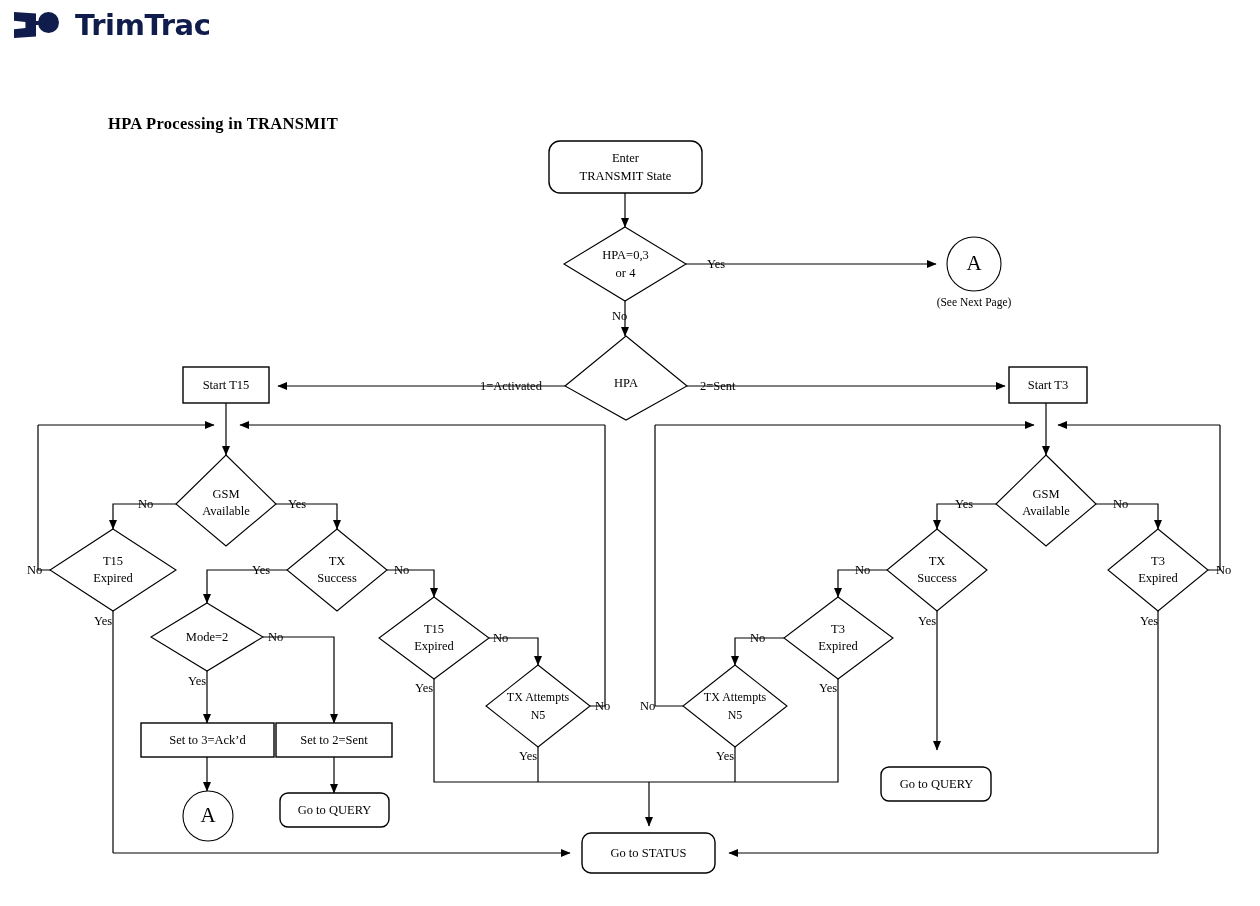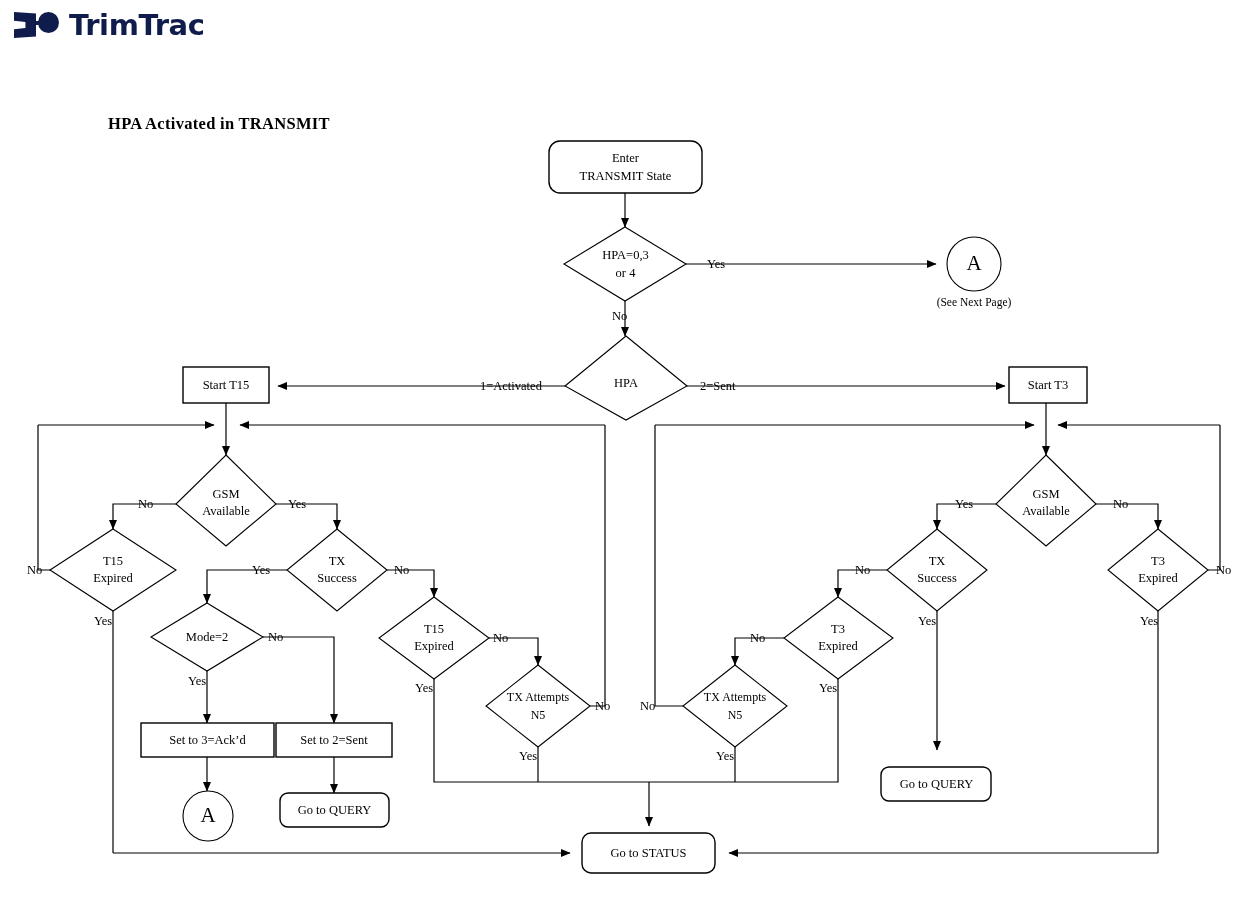--- a/index.html
+++ b/index.html
@@ -1,20 +1,20 @@
 <!DOCTYPE html>
 <html><head>
 <meta charset="utf-8">
 <style>
   html,body{margin:0;padding:0;background:#ffffff;}
   body{width:1260px;height:906px;font-family:"Liberation Serif",serif;color:#000;}
   #root{position:relative;width:1260px;height:906px;overflow:hidden;background:#fff;}
 
   
-  #logo{position:absolute;left:14px;top:10px;display:flex;align-items:center;gap:9px;}
+  #logo{position:absolute;left:14px;top:10px;display:flex;align-items:center;gap:15px;}
   #logo .mark{position:relative;width:46px;height:30px;}
   #logo .mark .flag{
     position:absolute;left:0;top:2px;width:22px;height:26px;background:#101c4c;
     clip-path:polygon(0 0,100% 6%,100% 94%,0 100%,0 66%,52% 62%,52% 38%,0 34%);
   }
   #logo .mark .dot{
     position:absolute;left:24px;top:2px;width:21px;height:21px;border-radius:50%;
     background:#101c4c;
   }
   #logo .mark .tick{
@@ -50,21 +50,21 @@
 
   <div id="logo">
     <span class="mark">
       <span class="flag"></span>
         <span class="tick"></span>
         <span class="dot"></span>
     </span>
     <span class="word">TrimTrac</span>
   </div>
 
-  <div id="chart-title">HPA Activated in TRANSMIT</div>
+  <div id="chart-title">HPA Processing in TRANSMIT</div>
 
   <svg id="flow" viewBox="0 0 1260 906">
     <defs>
       <marker id="ar" markerWidth="11" markerHeight="11" refX="9.4" refY="4.2" orient="auto" markerUnits="userSpaceOnUse">
         <path d="M0.4,0.2 L10,4.2 L0.4,8.2 z" fill="#000"></path>
       </marker>
       <marker id="arOpen" markerWidth="11" markerHeight="11" refX="9.4" refY="4.2" orient="auto" markerUnits="userSpaceOnUse">
         <path d="M0.4,0.2 L10,4.2 L0.4,8.2" fill="none" stroke="#000" stroke-width="1.1"></path>
       </marker>
     </defs>

